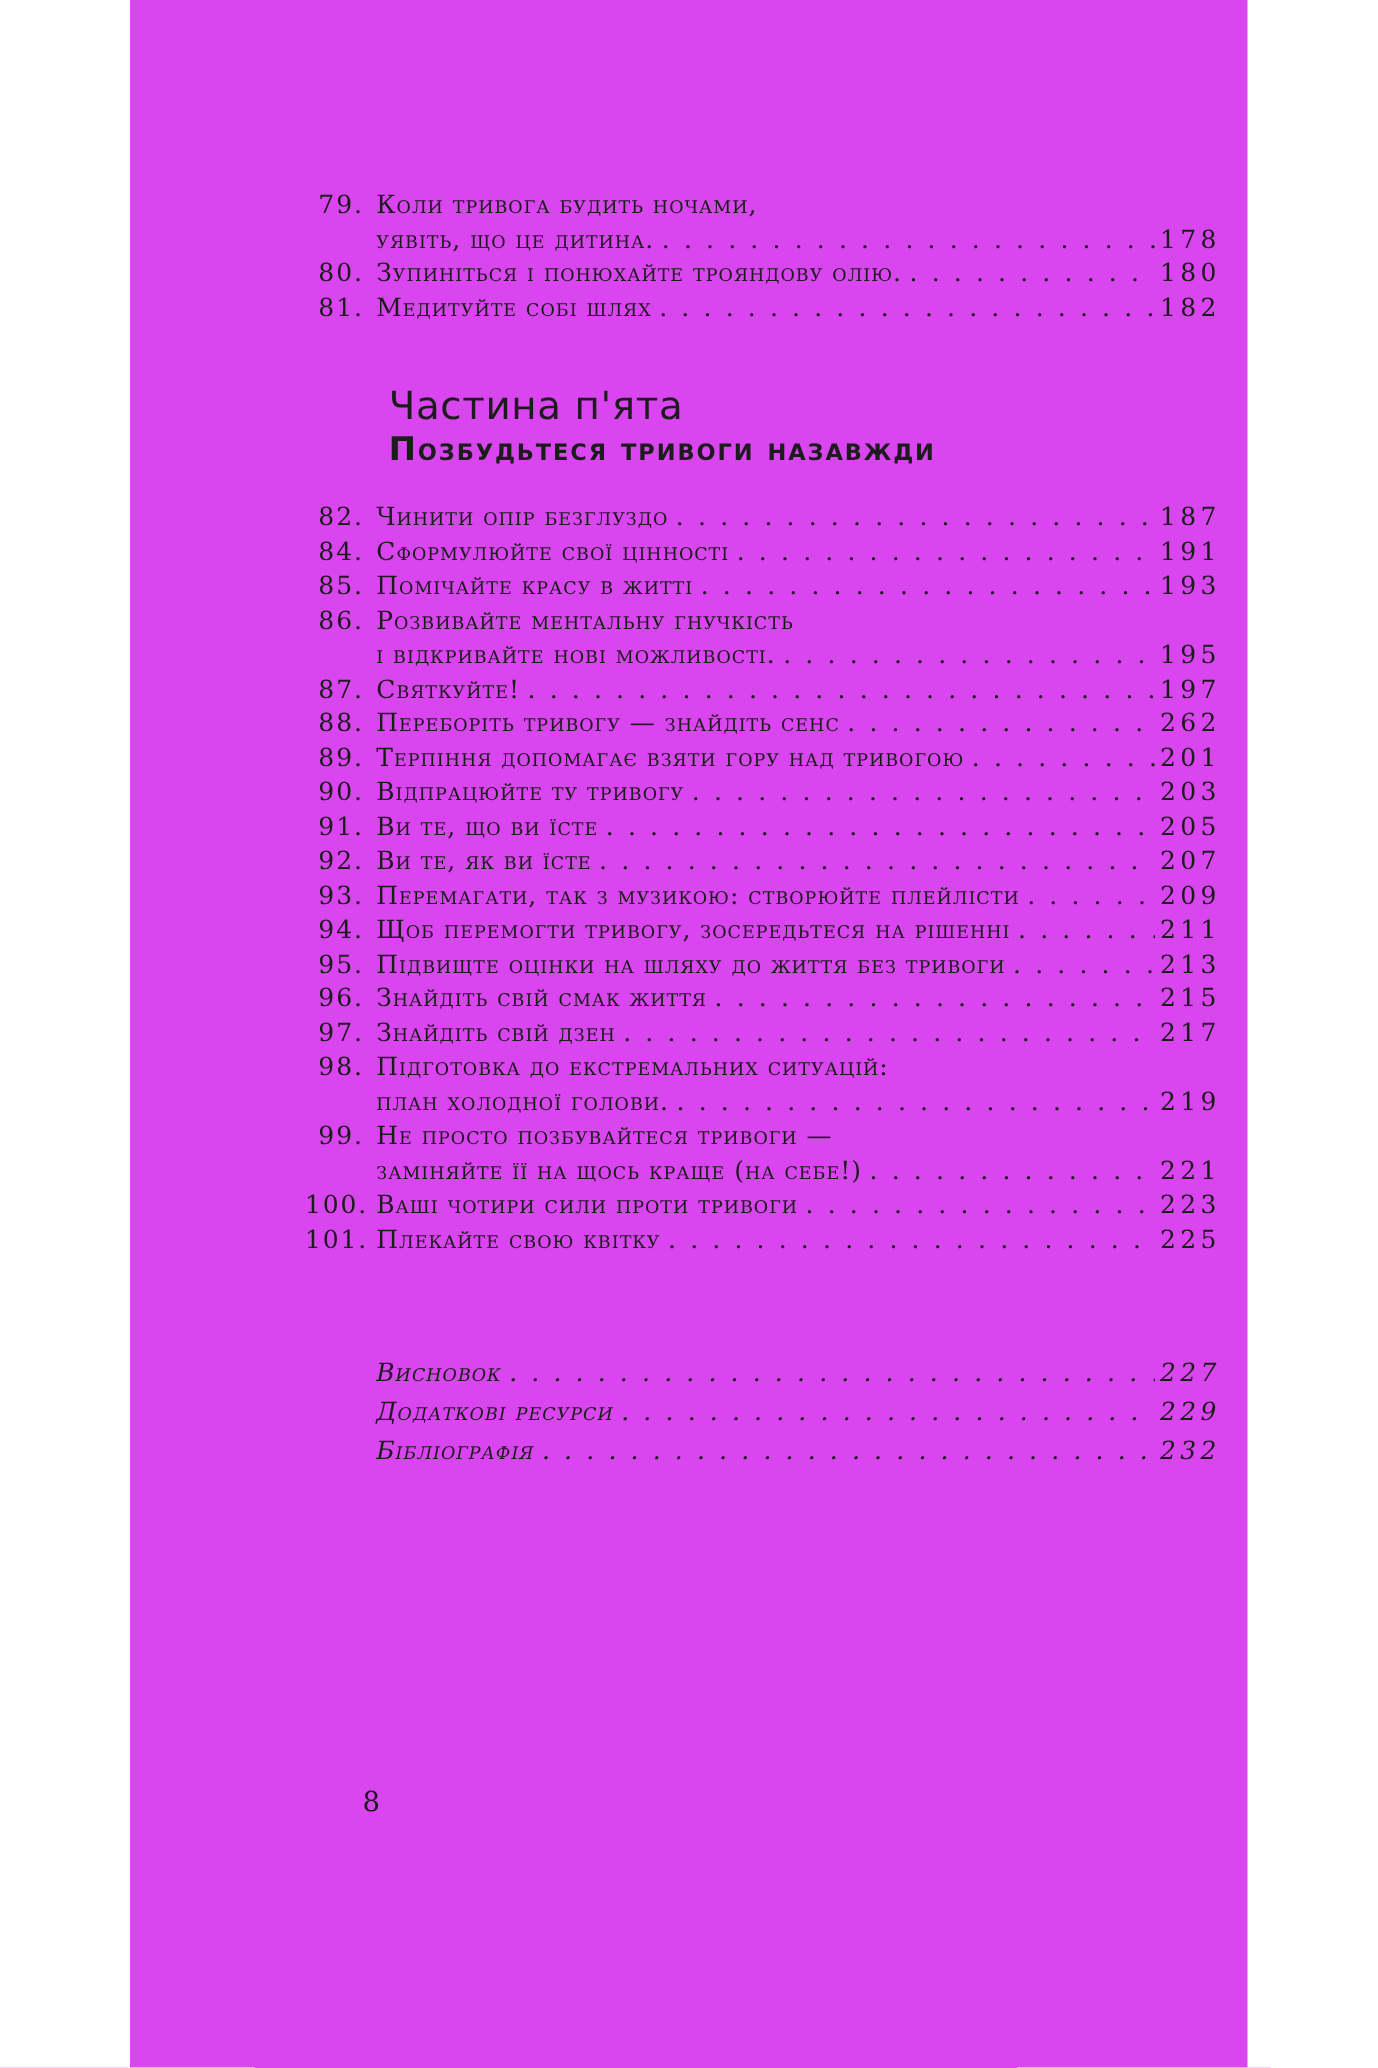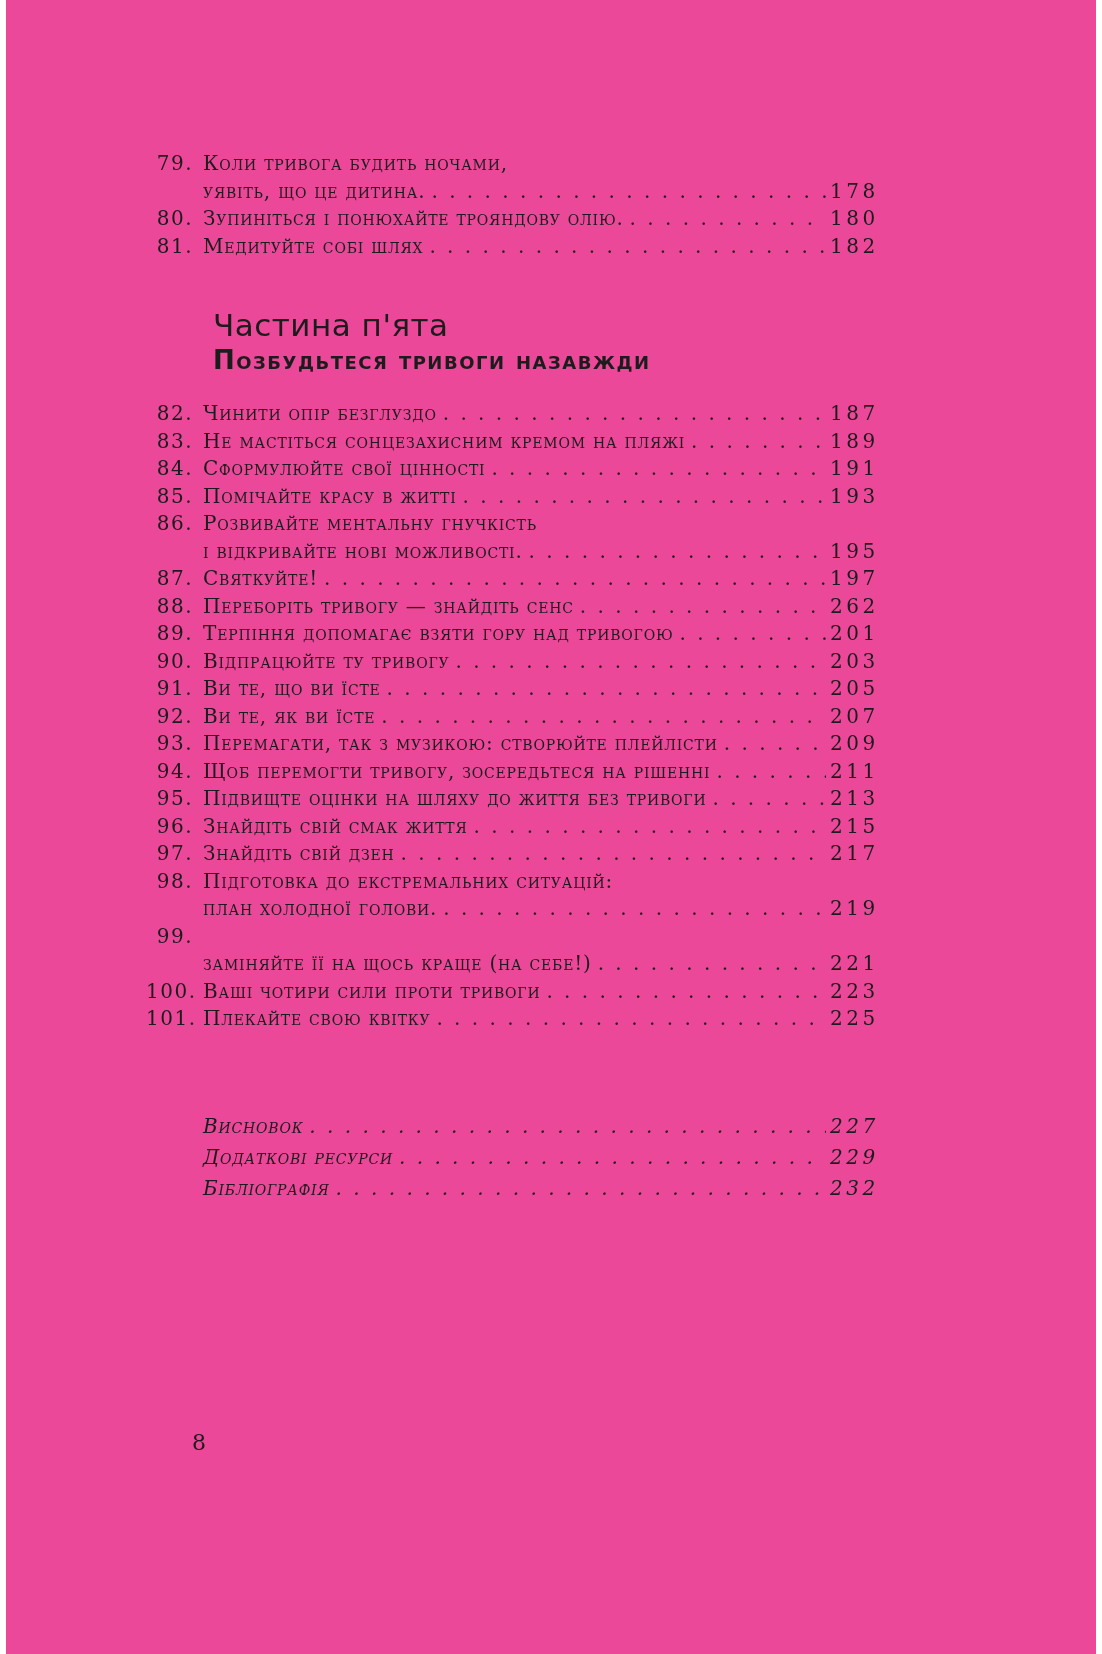--- a/index.html
+++ b/index.html
@@ -1,22 +1,22 @@
 <!DOCTYPE html>
 <html lang="uk"><head>
 <meta charset="utf-8">
 <style>
   * { margin: 0; padding: 0; box-sizing: border-box; }
   html, body { background: #ffffff; }
   .page {
     position: relative;
-    width: 1090px;
+    width: 894px;
     height: 1654px;
     margin: 0 auto;
-    background: #ec4899;
+    background: #d946ef;
     color: #1c1c1c;
     font-family: "DejaVu Serif", serif;
     overflow: hidden;
   }
   .content {
     position: absolute;
     left: 140px;
     top: 150px;
     width: 742px;
   }
@@ -128,26 +128,20 @@
     </div>
 
     <div id="toc-part">
         <div class="toc-row">
           <span class="toc-num">82.</span>
           <span class="toc-title">Чинити опір безглуздо</span>
           <span class="toc-leader"></span>
           <span class="toc-page">187</span>
         </div>
         <div class="toc-row">
-          <span class="toc-num">83.</span>
-          <span class="toc-title">Не мастіться сонцезахисним кремом на пляжі</span>
-          <span class="toc-leader"></span>
-          <span class="toc-page">189</span>
-        </div>
-        <div class="toc-row">
           <span class="toc-num">84.</span>
           <span class="toc-title">Сформулюйте свої цінності</span>
           <span class="toc-leader"></span>
           <span class="toc-page">191</span>
         </div>
         <div class="toc-row">
           <span class="toc-num">85.</span>
           <span class="toc-title">Помічайте красу в житті</span>
           <span class="toc-leader"></span>
           <span class="toc-page">193</span>
@@ -233,20 +227,21 @@
           <span class="toc-title">Підготовка до екстремальних ситуацій:</span>
         </div>
         <div class="toc-row">
           <span class="toc-num"></span>
           <span class="toc-title">план холодної голови.</span>
           <span class="toc-leader"></span>
           <span class="toc-page">219</span>
         </div>
         <div class="toc-row">
           <span class="toc-num">99.</span>
+          <span class="toc-title">Не просто позбувайтеся тривоги —</span>
         </div>
         <div class="toc-row">
           <span class="toc-num"></span>
           <span class="toc-title">заміняйте її на щось краще (на себе!)</span>
           <span class="toc-leader"></span>
           <span class="toc-page">221</span>
         </div>
         <div class="toc-row">
           <span class="toc-num">100.</span>
           <span class="toc-title">Ваші чотири сили проти тривоги</span>

